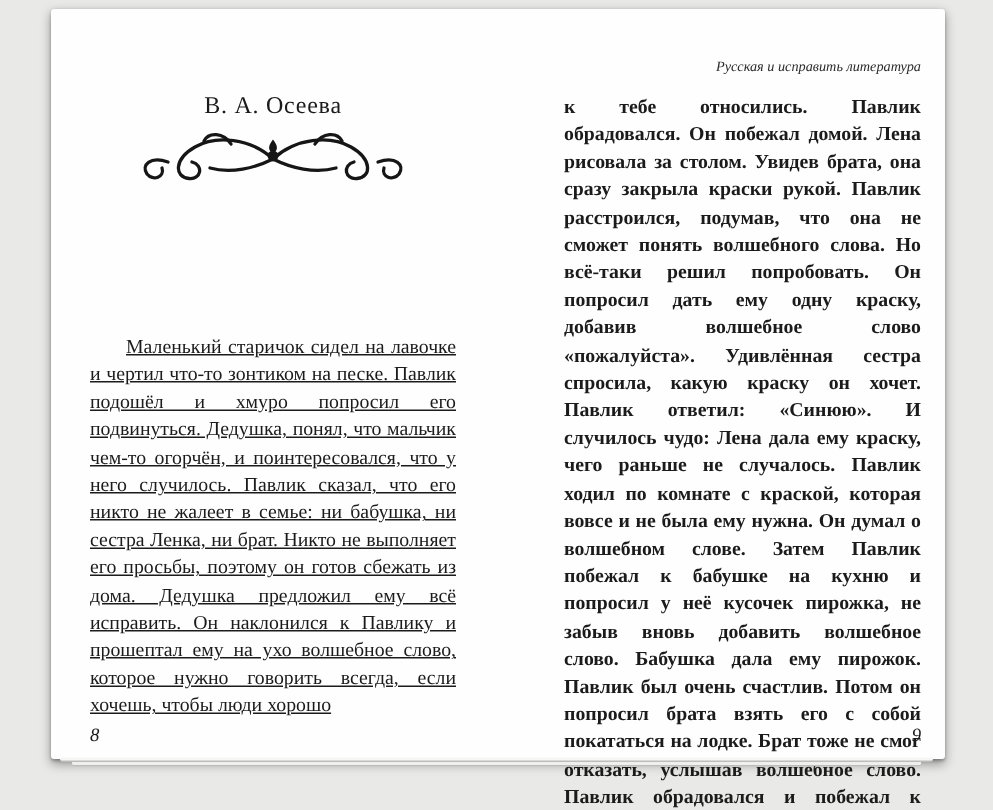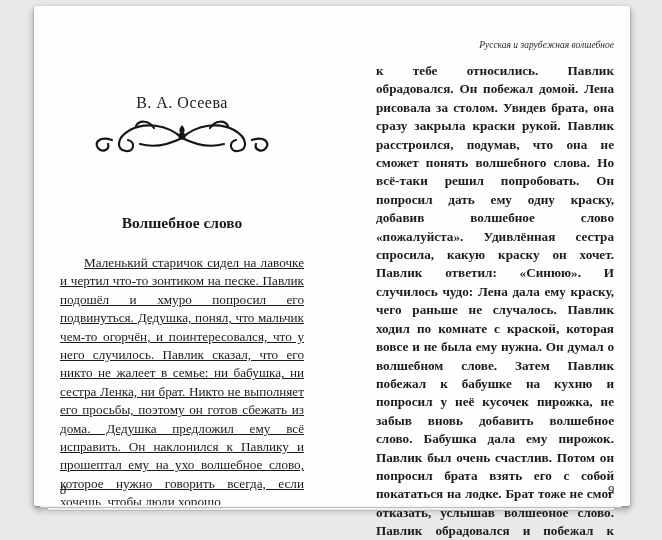--- a/index.html
+++ b/index.html
@@ -17,21 +17,21 @@
       position: absolute;
       left: 34px; top: 6px;
       width: 596px; height: 500px;
       background: #fefefe;
       border-radius: 2px;
       box-shadow: 0 3px 7px rgba(0,0,0,0.38), 0 1px 2px rgba(0,0,0,0.25);
     }
     .page {
       position: absolute; top: 0; bottom: 0;
     }
-    .page-left  { left: 0;   width: 298px; margin-top: 32px; }
+    .page-left  { left: 0;   width: 298px; }
     .page-right { left: 298px; width: 298px; }
 
     
     .author {
       position: absolute;
       left: 26px; width: 244px; top: 56px;
       text-align: center;
       font-size: 16px;
       letter-spacing: 0.5px;
     }
@@ -114,29 +114,28 @@
           <path d="M30 24 C18 20 12 26 16 32 C20 37 28 34 26 28"></path>
           <path d="M170 24 C182 20 188 26 184 32 C180 37 172 34 174 28"></path>
           <path d="M72 12 C67 4 57 4 54 10"></path>
           <path d="M128 12 C133 4 143 4 146 10"></path>
         </g>
         <circle cx="100" cy="20" r="3.6" fill="#161616"></circle>
         <path d="M100 9 C96.5 13.5 96.5 16 100 18.5 C103.5 16 103.5 13.5 100 9 Z" fill="#161616"></path>
       </svg>
     </div>
 
-    <div class="story-title">Волшебное слово</div>
 
     <div class="body-text body-left" lang="ru">Маленький старичок сидел на лавочке и чертил что-то зонтиком на песке. Павлик подошёл и хмуро попросил его подвинуться. Дедушка, понял, что мальчик чем-то огорчён, и поинтересовался, что у него случилось. Павлик сказал, что его никто не жалеет в семье: ни бабушка, ни сестра Ленка, ни брат. Никто не выполняет его просьбы, поэтому он готов сбежать из дома. Дедушка предложил ему всё исправить. Он наклонился к Павлику и прошептал ему на ухо волшебное слово, которое нужно говорить всегда, если хочешь, чтобы люди хорошо</div>
 
     <div class="page-number pn-left">8</div>
   </div>
 
   <div class="page page-right">
-    <div class="running-header">Русская и зарубежная волшебное</div>
+    <div class="running-header">Русская и исправить литература</div>
 
     <div class="body-text body-right" lang="ru">к тебе относились. Павлик обрадовался. Он побежал домой. Лена рисовала за столом. Увидев брата, она сразу закрыла краски рукой. Павлик расстроился, подумав, что она не сможет понять волшебного слова. Но всё-таки решил попробовать. Он попросил дать ему одну краску, добавив волшебное слово «пожалуйста». Удивлённая сестра спросила, какую краску он хочет. Павлик ответил: «Синюю». И случилось чудо: Лена дала ему краску, чего раньше не случалось. Павлик ходил по комнате с краской, которая вовсе и не была ему нужна. Он думал о волшебном слове. Затем Павлик побежал к бабушке на кухню и попросил у неё кусочек пирожка, не забыв вновь добавить волшебное слово. Бабушка дала ему пирожок. Павлик был очень счастлив. Потом он попросил брата взять его с собой покататься на лодке. Брат тоже не смог отказать, услышав волшебное слово. Павлик обрадовался и побежал к скамейке, чтобы отблагодарить дедуш-</div>
 
     <div class="page-number pn-right">9</div>
   </div>
 
 </div>
 
 <div class="page-stack-edge edge-1"></div>
 <div class="page-stack-edge edge-2"></div>

